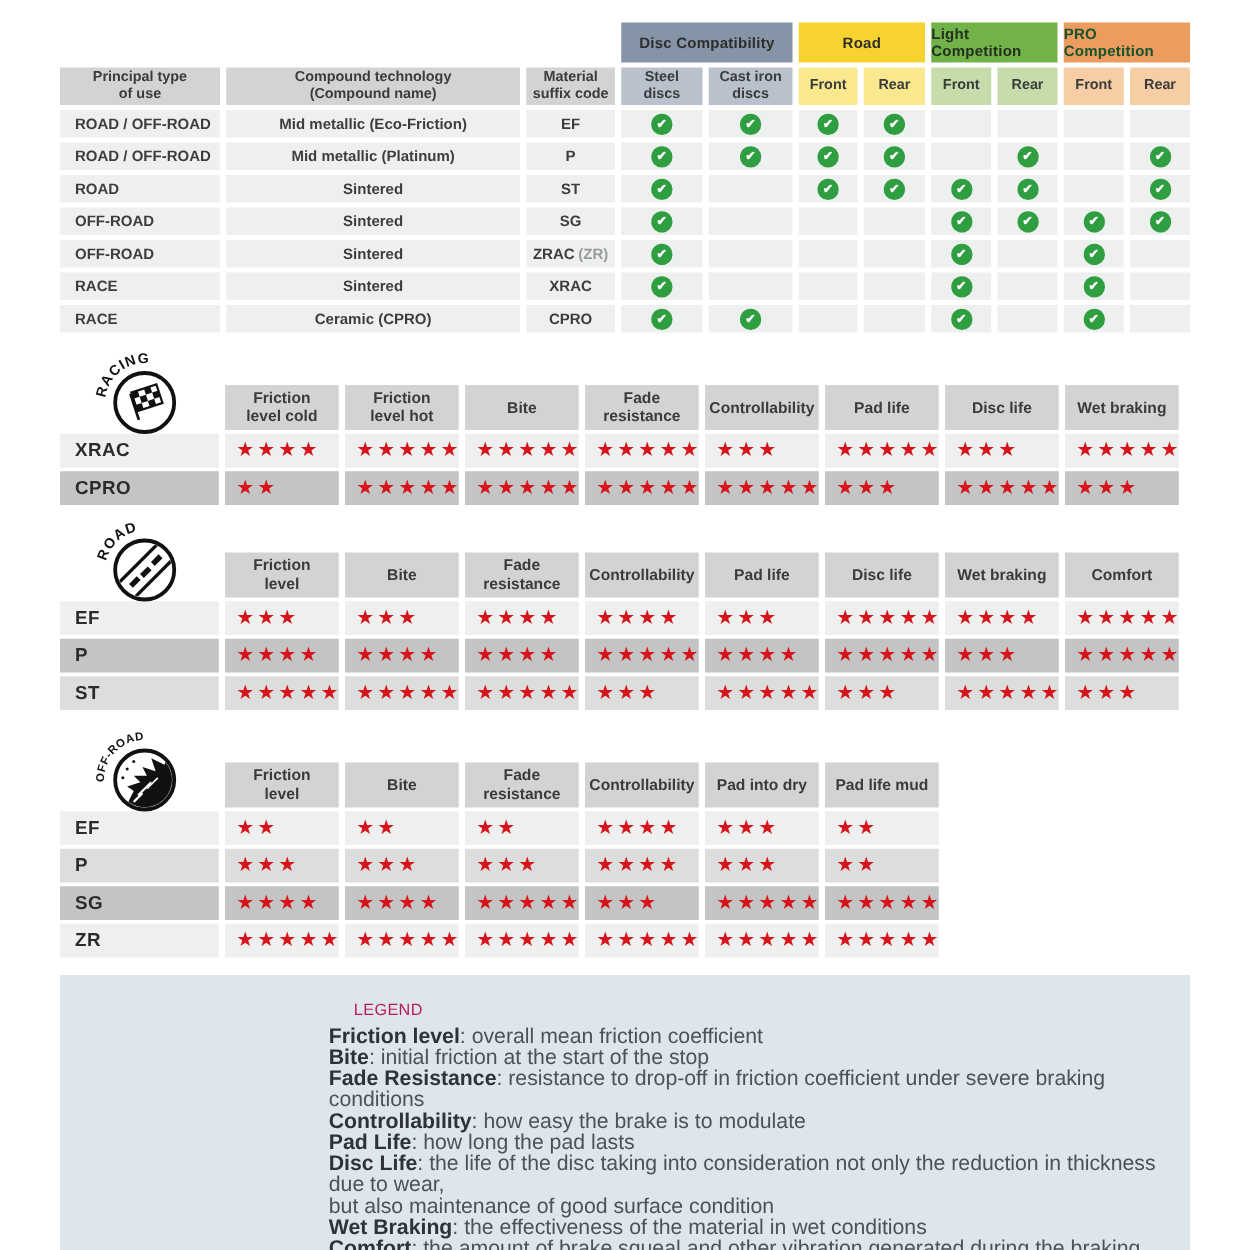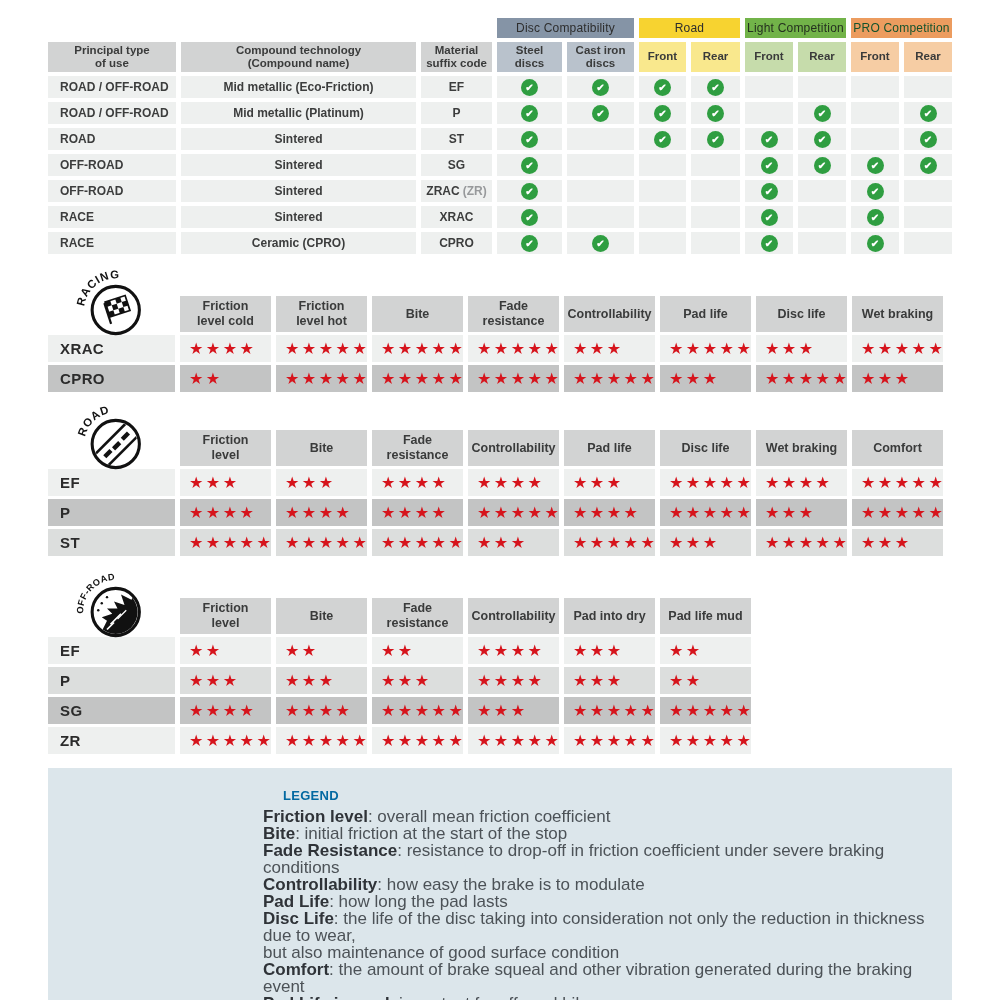--- a/index.html
+++ b/index.html
@@ -6,22 +6,22 @@
   body{width:1000px;height:1000px;overflow:hidden;font-family:"Liberation Sans",sans-serif;}
   .page{width:1000px;padding-top:18px;box-sizing:border-box;}
 
   
   .compat-grid{
     display:grid;margin-left:48px;
     grid-template-columns:128px 235px 71px 65px 67px 47px 49px 48px 48px 48px 48px;
     column-gap:5px;row-gap:4px;
   }
   .compat-grid .spacer3{grid-column:span 3;}
-  .g-h{height:20px;display:flex;align-items:center;justify-content:center;
-       font-size:12px;font-weight:normal;letter-spacing:.2px;}
+  .g-h{height:32px;display:flex;align-items:center;justify-content:center;
+       font-size:12px;font-weight:bold;letter-spacing:.2px;}
   .col-h,.sub-h{height:30px;display:flex;align-items:center;justify-content:center;
        font-size:11.5px;font-weight:bold;line-height:1.15;white-space:pre-line;
        text-align:center;color:#3a3b3b;}
   .col-h{background:#d2d3d3;}
   .c-cell{height:22px;display:flex;align-items:center;background:#eef0ef;
        font-size:12px;font-weight:bold;color:#3c3d3d;}
   .c-use{padding-left:12px;}
   .c-mid,.c-suf,.c-chk{justify-content:center;}
   .suf-note{color:#97999b;font-weight:bold;margin-left:3px;}
   .check{width:17px;height:17px;border-radius:50%;background:#2f9e41;color:#fff;
@@ -44,21 +44,21 @@
   .rt-label{height:27px;display:flex;align-items:center;padding-left:12px;box-sizing:border-box;
        font-size:15px;font-weight:bold;color:#2b2b2b;letter-spacing:.4px;}
   .rt-stars{height:27px;display:flex;align-items:center;padding-left:9px;box-sizing:border-box;
        color:#d6141c;font-size:16px;letter-spacing:2.5px;line-height:1;}
   .light{background:#eef0ef;}
   .medium{background:#dcdedd;}
   .dark{background:#c3c4c4;}
 
   
   .legend{margin:14px 48px 0 48px;background:#dce6eb;padding:20px 20px 18px 215px;box-sizing:border-box;}
-  .legend-title{color:#0369a1;font-weight:bold;font-size:13px;margin-bottom:5px;letter-spacing:.3px;padding-left:20px;}
+  .legend-title{color:#be185d;font-weight:normal;font-size:13px;margin-bottom:5px;letter-spacing:.3px;padding-left:20px;}
   .legend-line{font-size:17px;line-height:17px;color:#4c5257;}
   .legend-line b{color:#2f3338;}
 </style>
 </head>
 <body>
 
 <div class="page">
 
   <div class="compat-grid" id="compat-grid">
       <div class="spacer3"></div>
@@ -411,18 +411,19 @@
   <div class="legend">
     <div class="legend-title">LEGEND</div>
     <div>
         <div class="legend-line"><b>Friction level</b>: overall mean friction coefficient</div>
         <div class="legend-line"><b>Bite</b>: initial friction at the start of the stop</div>
         <div class="legend-line"><b>Fade Resistance</b>: resistance to drop-off in friction coefficient under severe braking conditions</div>
         <div class="legend-line"><b>Controllability</b>: how easy the brake is to modulate</div>
         <div class="legend-line"><b>Pad Life</b>: how long the pad lasts</div>
         <div class="legend-line"><b>Disc Life</b>: the life of the disc taking into consideration not only the reduction in thickness due to wear,</div>
         <div class="legend-line">but also maintenance of good surface condition</div>
+        <div class="legend-line"><b>Wet Braking</b>: the effectiveness of the material in wet conditions</div>
         <div class="legend-line"><b>Comfort</b>: the amount of brake squeal and other vibration generated during the braking event</div>
         <div class="legend-line"><b>Pad Life in mud</b>: important for off-road bikes</div>
       </div>
   </div>
 
 </div>
 
 </body></html>

